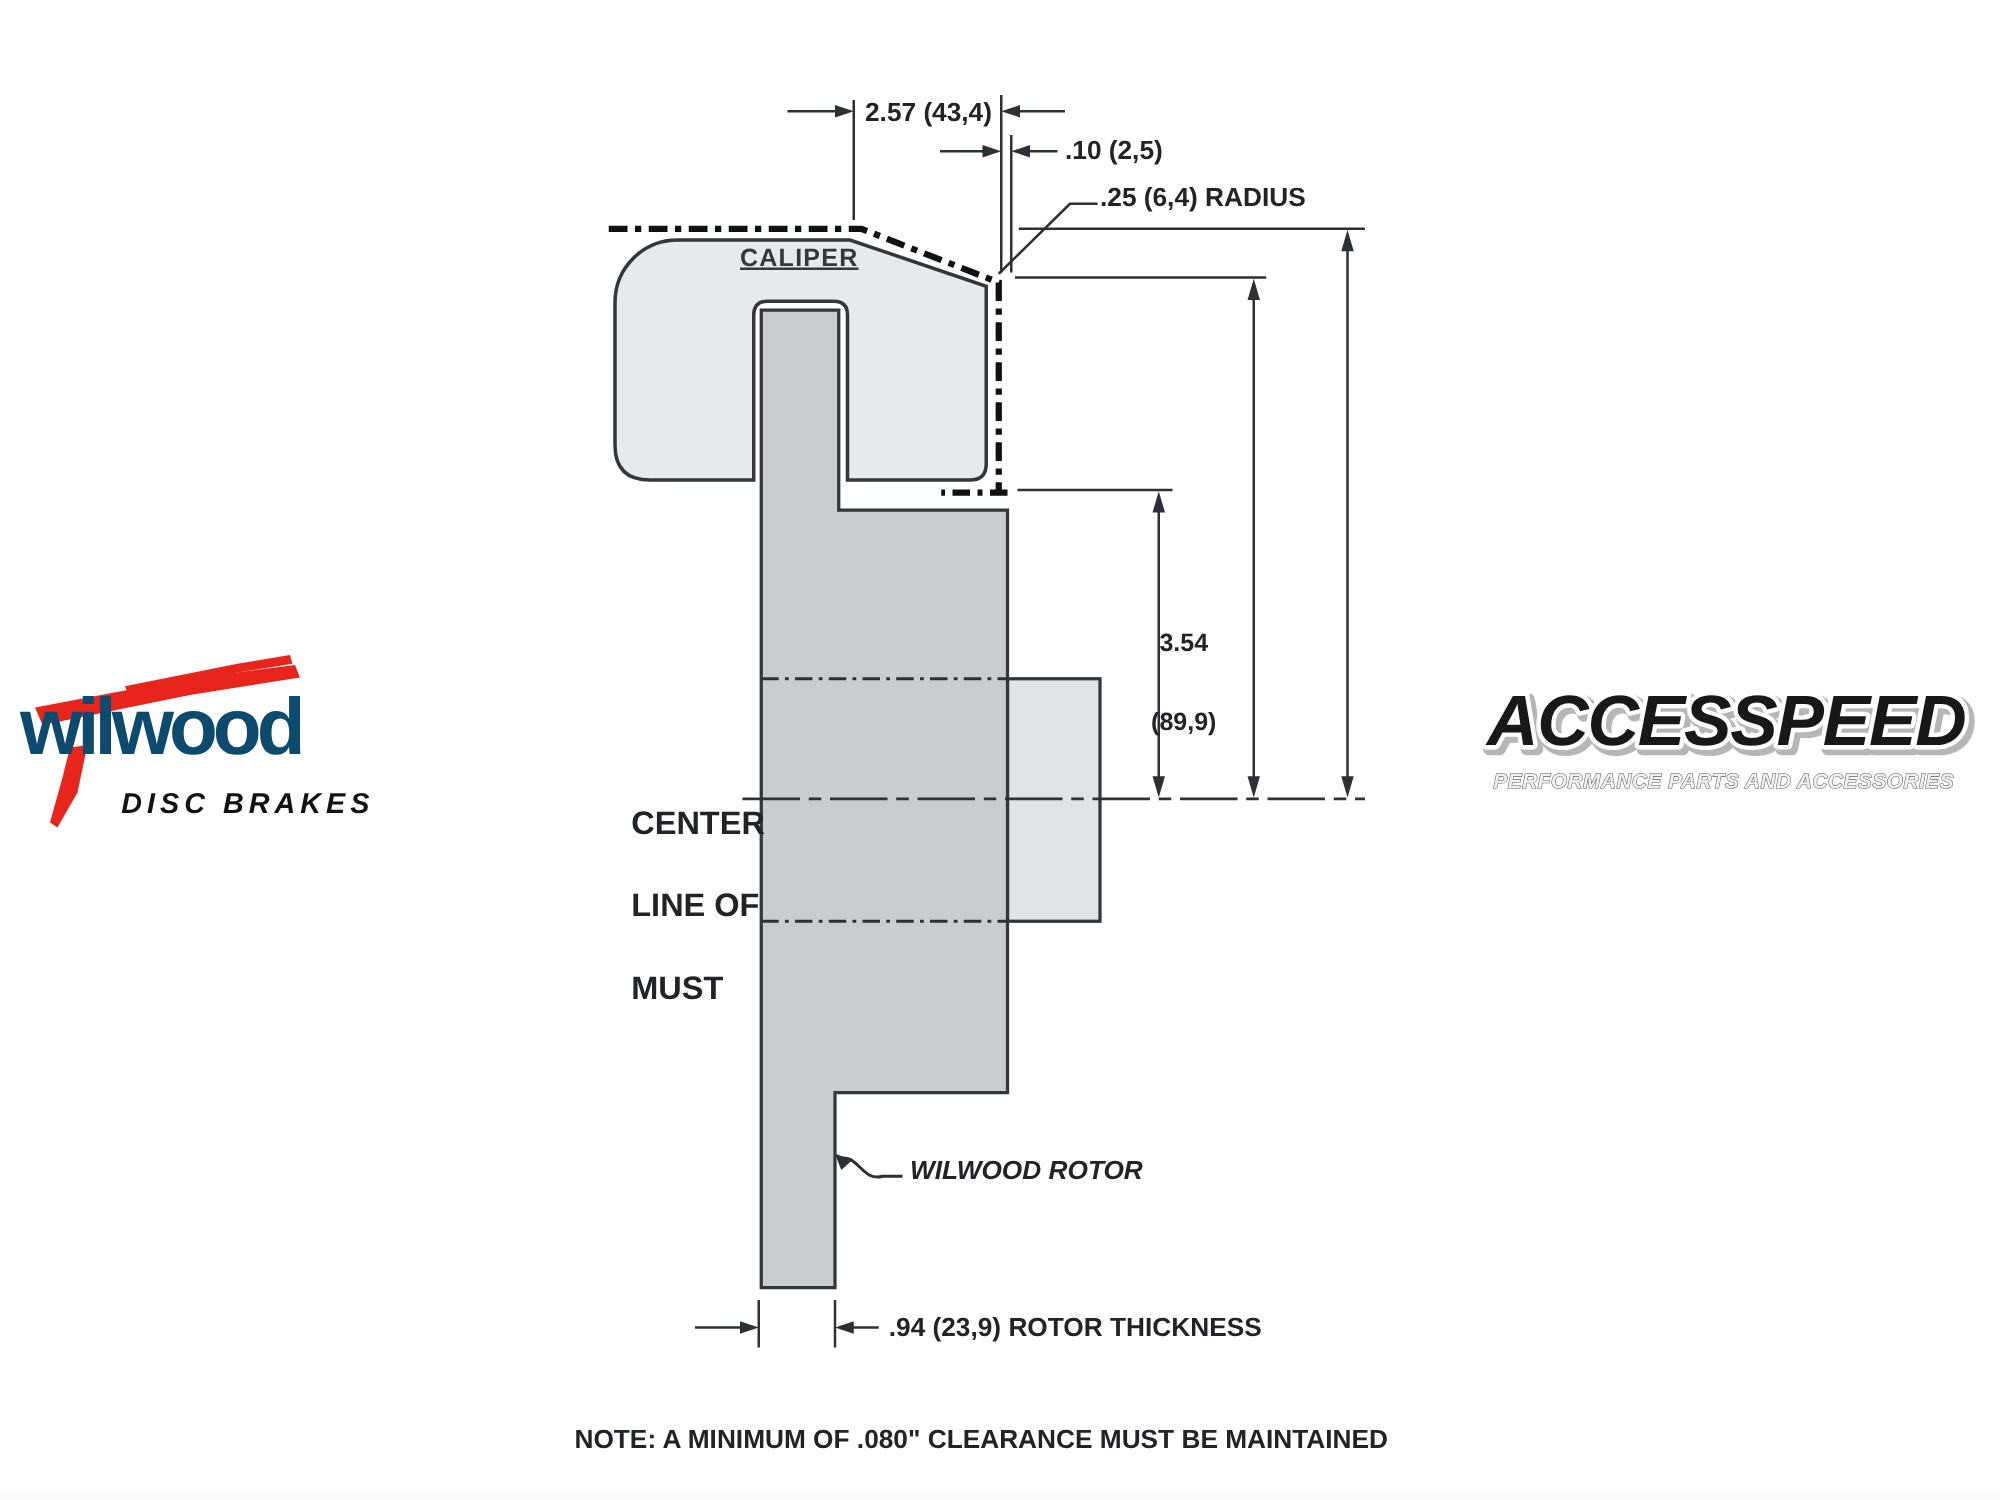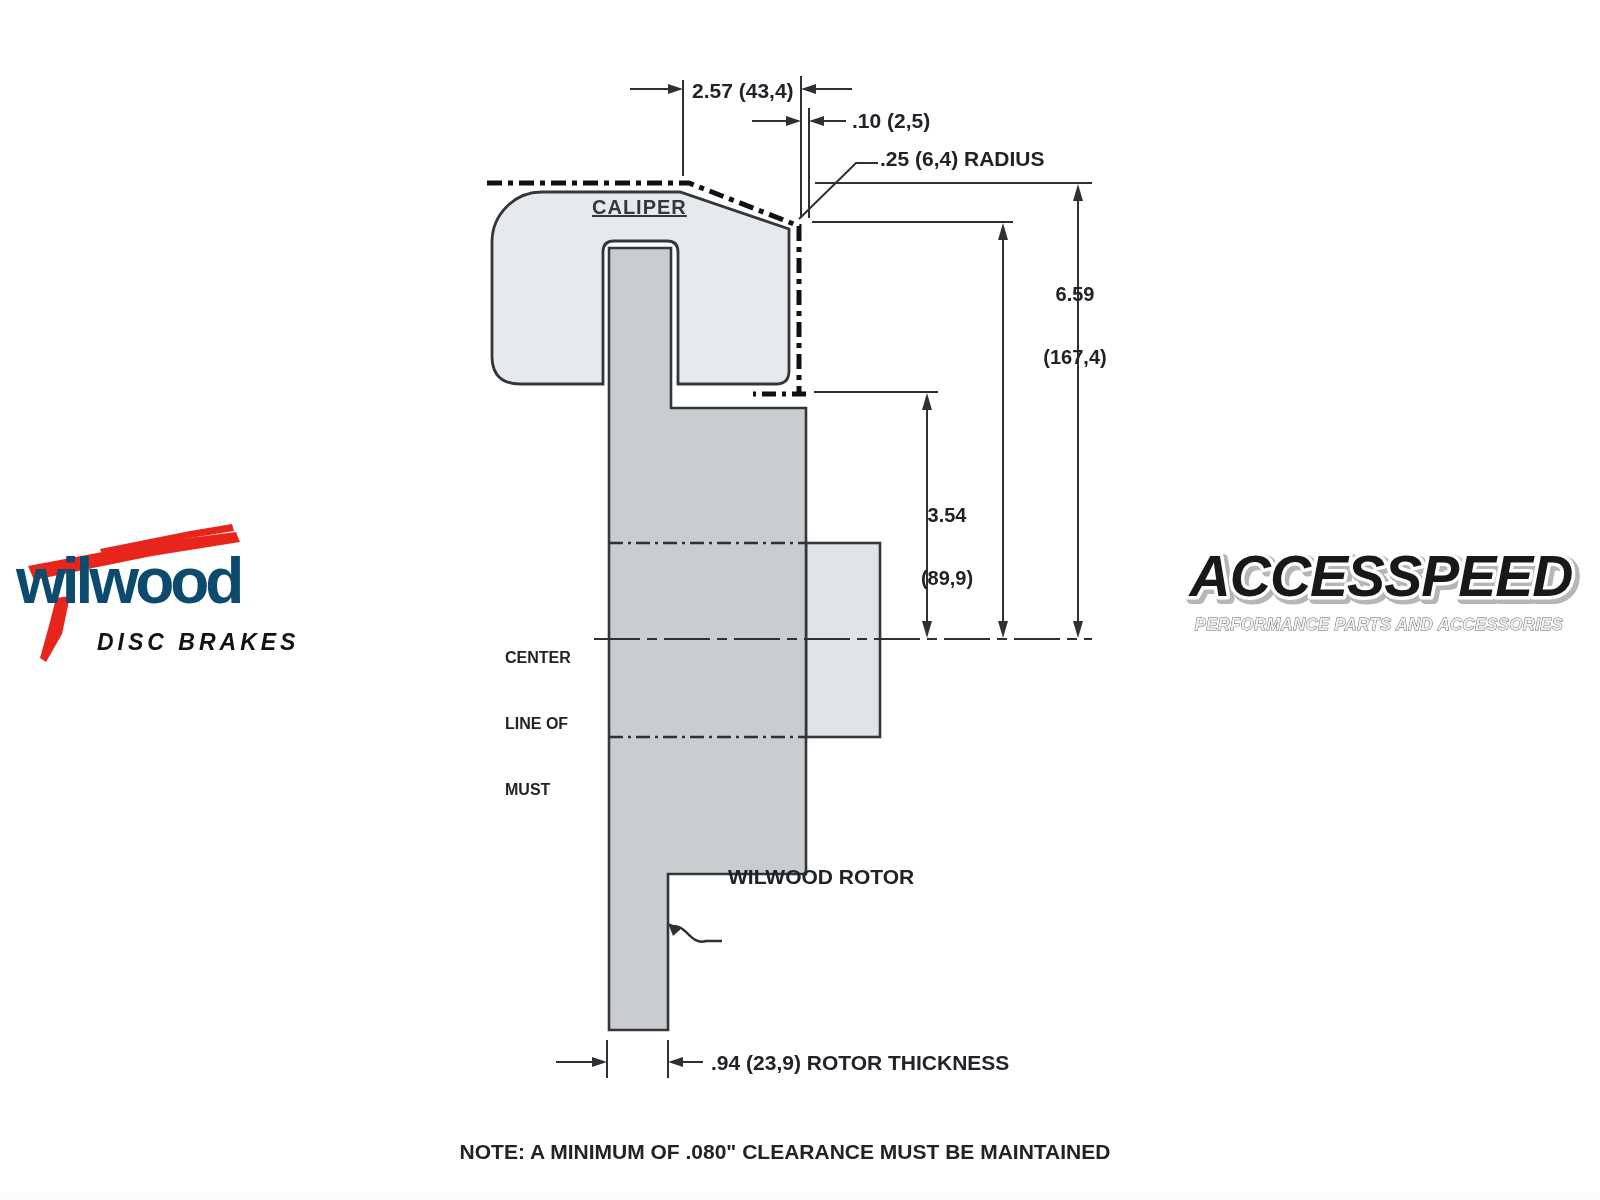--- a/index.html
+++ b/index.html
@@ -3,21 +3,21 @@
 <meta charset="utf-8">
 <style>
   html,body{margin:0;padding:0;background:#fff;}
   .canvas{position:relative;width:1600px;height:1200px;background:#ffffff;overflow:hidden;
           font-family:"Liberation Sans", sans-serif;}
   .canvas svg{position:absolute;left:0;top:0;}
   .lbl{position:absolute;color:#202327;font-weight:700;font-size:21px;white-space:pre;line-height:1.05;}
   .dimv{text-align:center;transform:translateX(-50%);font-size:20px;line-height:21px;}
   .front{font-size:46px;font-weight:400;color:#17191b;letter-spacing:1px;}
   .caliper{font-size:20px;font-weight:600;color:#34383c;letter-spacing:1px;text-decoration:underline;}
-  .cl-label{font-size:16px;font-weight:600;line-height:22px;}
+  .cl-label{font-size:26px;font-weight:600;line-height:22px;}
   .note{transform:translateX(-50%);text-align:center;line-height:24px;font-size:21px;}
   .ww-word{font-size:64px;font-weight:700;color:#0c4a6e;letter-spacing:-4px;}
   .ww-tag{font-size:23px;font-weight:700;font-style:italic;color:#101214;letter-spacing:4px;}
   .bottom-strip{position:absolute;left:0;bottom:0;width:1600px;height:8px;background:#fafbfb;}
 </style>
 </head>
 <body>
 
 <div class="canvas">
 
@@ -120,38 +120,34 @@
 
 
   <div class="lbl caliper" style="left:592px;top:197px;">CALIPER</div>
 
   <div class="lbl" style="left:692px;top:80px;">2.57 (43,4)</div>
 
   <div class="lbl" style="left:852px;top:110px;">.10 (2,5)</div>
 
   <div class="lbl" style="left:880px;top:148px;">.25 (6,4) RADIUS</div>
 
-  <div class="lbl dimv" style="left:1075px;top:242px;">
-    <div>6.59</div>
-    <div>(167,4)</div>
-  </div>
 
 
   <div class="lbl dimv" style="left:907px;top:463px;margin-left:40px;">
     <div>3.54</div>
     <div>(89,9)</div>
   </div>
 
   <div class="lbl cl-label" style="left:505px;top:603px;">
     <div>CENTER</div>
     <div>LINE OF</div>
     <div>MUST</div>
   </div>
 
-  <div class="lbl" style="left:728px;top:866px;">WILWOOD ROTOR</div>
+  <div class="lbl" style="left:728px;top:926px;font-style:italic;">WILWOOD ROTOR</div>
 
   <div class="lbl" style="left:711px;top:1052px;">.94 (23,9) ROTOR THICKNESS</div>
 
   <div class="lbl note" style="left:785px;top:1092px;">
     <div>NOTE: A MINIMUM OF .080" CLEARANCE MUST BE MAINTAINED</div>
     
   </div>
 
   <div class="lbl ww-word" style="left:16px;top:548px;">wilwood</div>
   <div class="lbl ww-tag" style="left:97px;top:630px;">DISC BRAKES</div>

